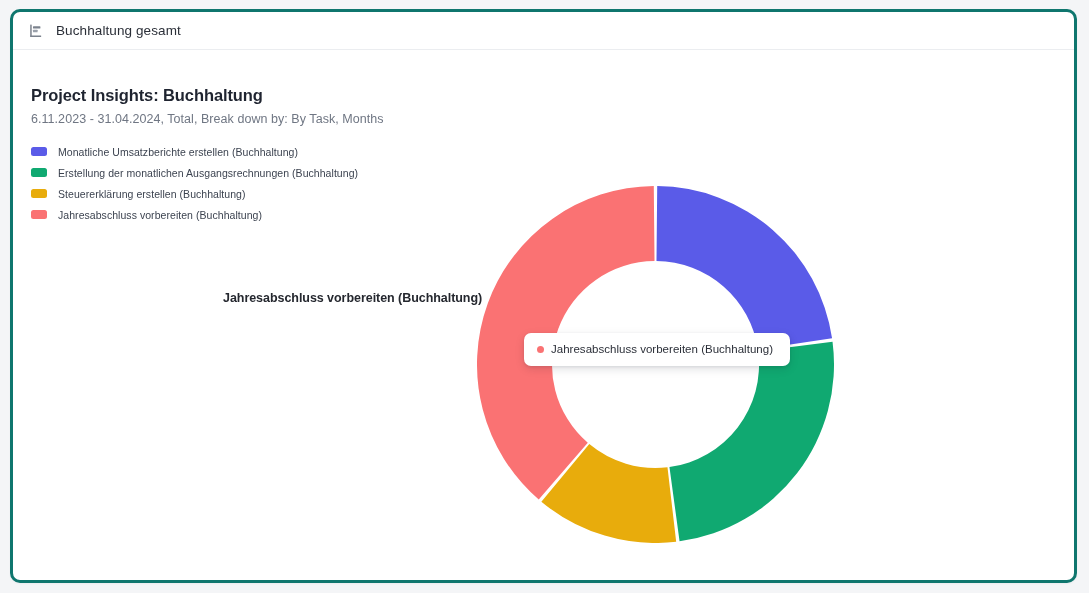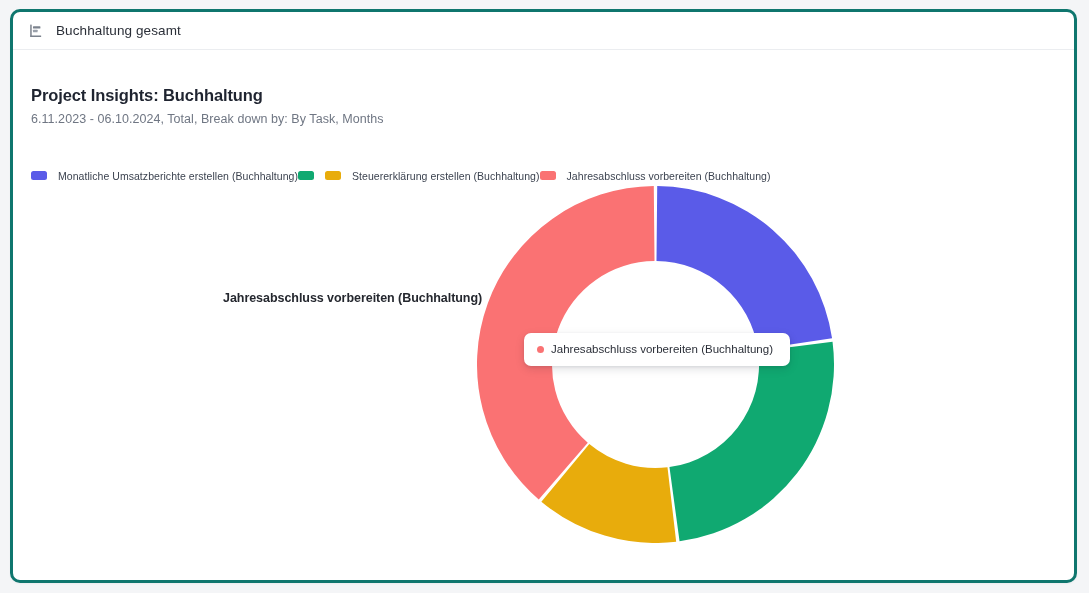--- a/index.html
+++ b/index.html
@@ -77,22 +77,21 @@
     letter-spacing: 0.05px;
     white-space: nowrap;
   }
 
   
   .legend {
     position: absolute;
     left: 18px;
     top: 91px;
     display: flex;
-    flex-direction: row;
-    margin-top: 24px;
+    flex-direction: column;
   }
   .legend-item {
     display: flex;
     align-items: center;
     height: 21px;
     cursor: pointer;
   }
   .legend-swatch {
     width: 16px;
     height: 9px;
@@ -175,29 +174,30 @@
       <rect x="4" y="3.2" width="7.4" height="2.4" rx="0.5" fill="#7b828d"></rect>
       <rect x="4" y="6.8" width="4.6" height="2.4" rx="0.5" fill="#9aa1ab"></rect>
       <rect x="1.2" y="12.4" width="11" height="1.5" rx="0.4" fill="#7b828d"></rect>
     </svg>
     <div class="header-title">Buchhaltung gesamt</div>
   </div>
 
   <div class="card-body">
 
     <div class="report-title">Project Insights: Buchhaltung</div>
-    <div class="report-subtitle">6.11.2023 - 06.10.2024, Total, Break down by: By Task, Months</div>
+    <div class="report-subtitle">6.11.2023 - 31.04.2024, Total, Break down by: By Task, Months</div>
 
     <div class="legend">
       <div class="legend-item">
         <span class="legend-swatch" style="background:#5A5BE8"></span>
         <span class="legend-label">Monatliche Umsatzberichte erstellen (Buchhaltung)</span>
       </div>
       <div class="legend-item">
         <span class="legend-swatch" style="background:#10A971"></span>
+        <span class="legend-label">Erstellung der monatlichen Ausgangsrechnungen (Buchhaltung)</span>
       </div>
       <div class="legend-item">
         <span class="legend-swatch" style="background:#E8AC0C"></span>
         <span class="legend-label">Steuererklärung erstellen (Buchhaltung)</span>
       </div>
       <div class="legend-item">
         <span class="legend-swatch" style="background:#FA7273"></span>
         <span class="legend-label">Jahresabschluss vorbereiten (Buchhaltung)</span>
       </div>
     </div>

